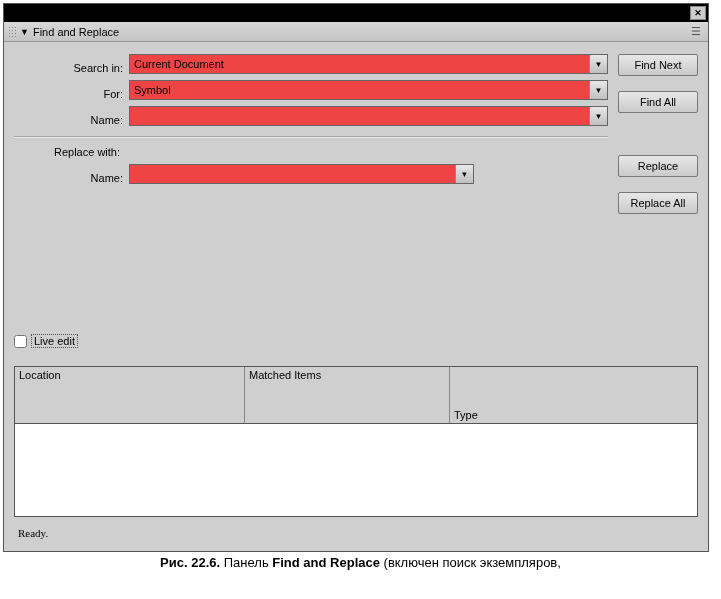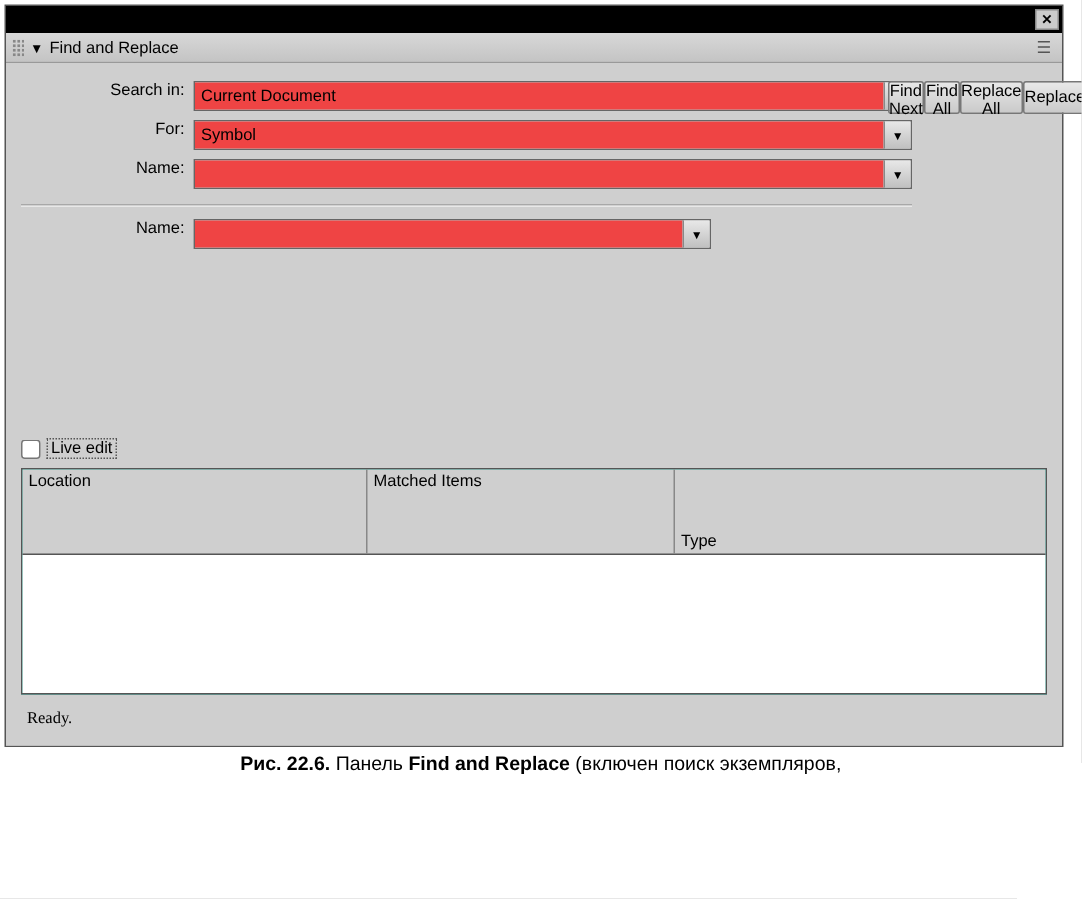--- a/index.html
+++ b/index.html
@@ -68,24 +68,24 @@
     text-align: center;
     cursor: pointer;
   }
   .panel-body {
     background: #cfcfcf;
     padding: 12px 10px 6px 10px;
     position: relative;
   }
   .main-flex { display: flex; }
   .form-area { flex: 1; padding-right: 10px; }
-  .button-col { width: 80px; display: flex; flex-direction: row; gap: 0; justify-content: center; }
+  .button-col { width: 80px; display: flex; flex-direction: column; gap: 15px; }
   .row {
     display: flex;
-    align-items: flex-start;
+    align-items: flex-end;
     margin-bottom: 6px;
   }
   .lbl {
     width: 115px;
     text-align: right;
     padding-right: 6px;
   }
   .combo {
     flex: 1;
     display: flex;
@@ -131,30 +131,30 @@
   }
   .replace-section .lbl-solo {
     display: block;
     padding-left: 40px;
     margin-bottom: 6px;
   }
   .lower { margin-top: 120px; }
   .check-row {
     display: flex;
     align-items: center;
-    margin-bottom: 6px;
+    margin-bottom: 18px;
   }
   .check-row input { margin-right: 4px; }
   .check-lbl {
     border: 1px dotted #555;
     padding: 0 2px;
   }
   .results-table {
     border: 1px solid #555;
-    background: #14b8a6;
+    background: #4d7c0f;
   }
   .rt-head {
     display: flex;
     background: #cfcfcf;
     border-bottom: 1px solid #555;
   }
   .rt-col {
     padding: 2px 4px;
     border-right: 1px solid #888;
     font-size: 11px;
@@ -211,36 +211,37 @@
           <div class="lbl">Name:</div>
           <div class="combo">
             <input class="combo-text" value="" style="">
             <div class="combo-btn">▼</div>
           </div>
         </div>
 
         <hr class="sep">
 
         <div class="replace-section">
+          <span class="lbl-solo">Replace with:</span>
           <div class="row">
             <div class="lbl">Name:</div>
             <div class="combo" style="flex:0 0 345px">
               <input class="combo-text" value="" style="">
               <div class="combo-btn">▼</div>
             </div>
           </div>
         </div>
 
       </div>
       <div class="button-col">
         <button class="btn">Find Next</button>
         <button class="btn">Find All</button>
         <div class="gap"></div>
+        <button class="btn">Replace</button>
         <button class="btn">Replace All</button>
-        <button class="btn">Replace</button>
       </div>
     </div>
 
     <div class="lower">
       <div class="check-row">
         <input type="checkbox" style="">
         <span class="check-lbl">Live edit</span>
       </div>
       <div class="results-table">
         <div class="rt-head">

